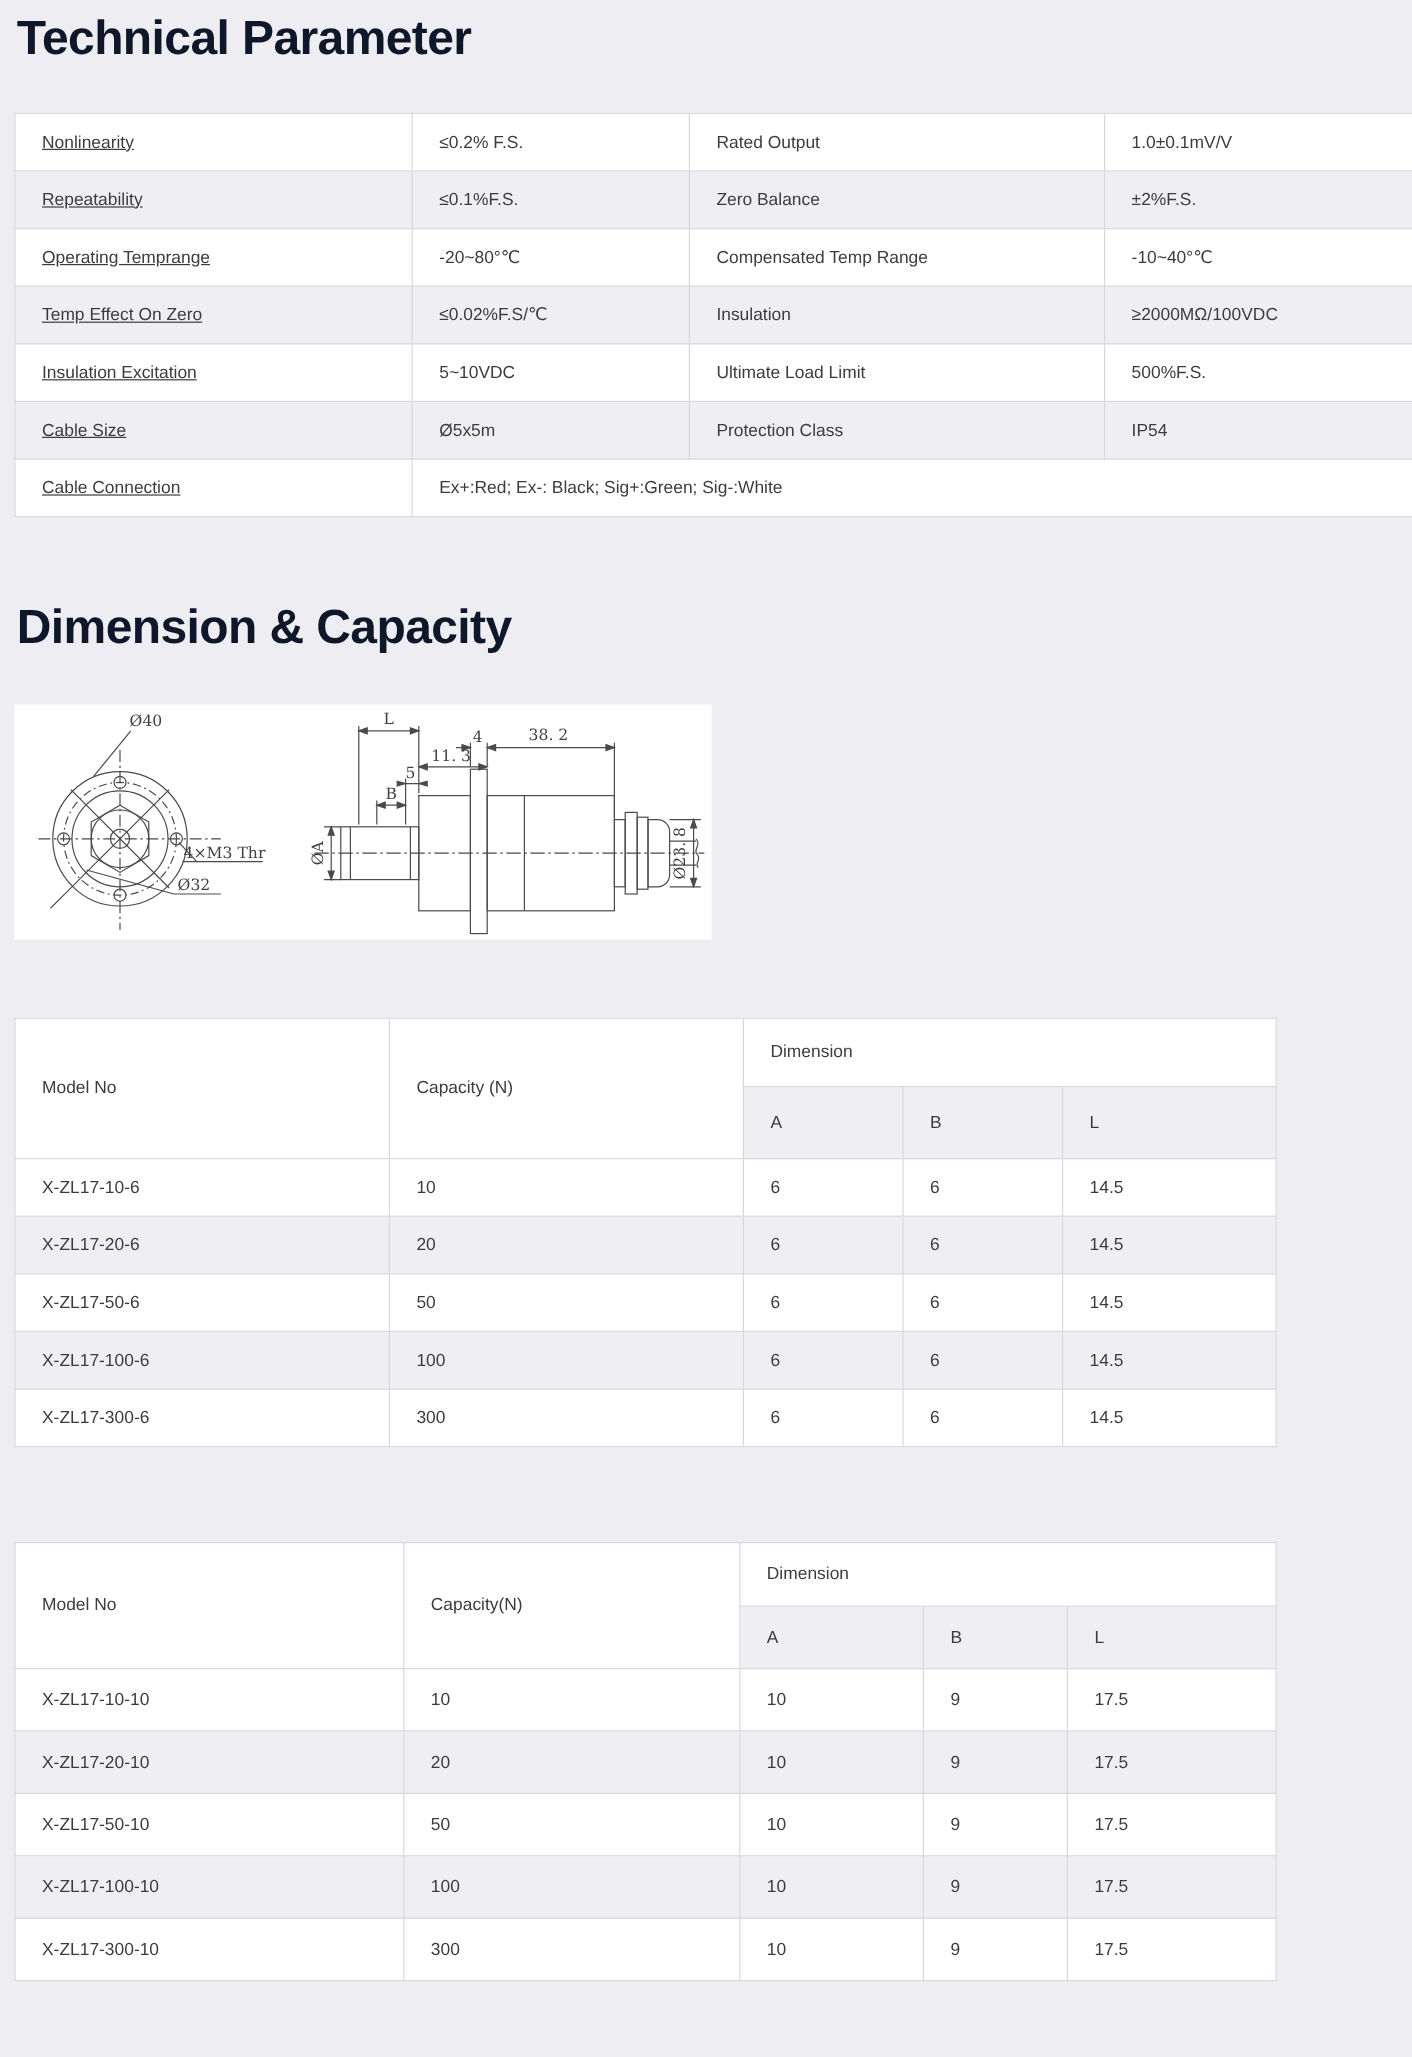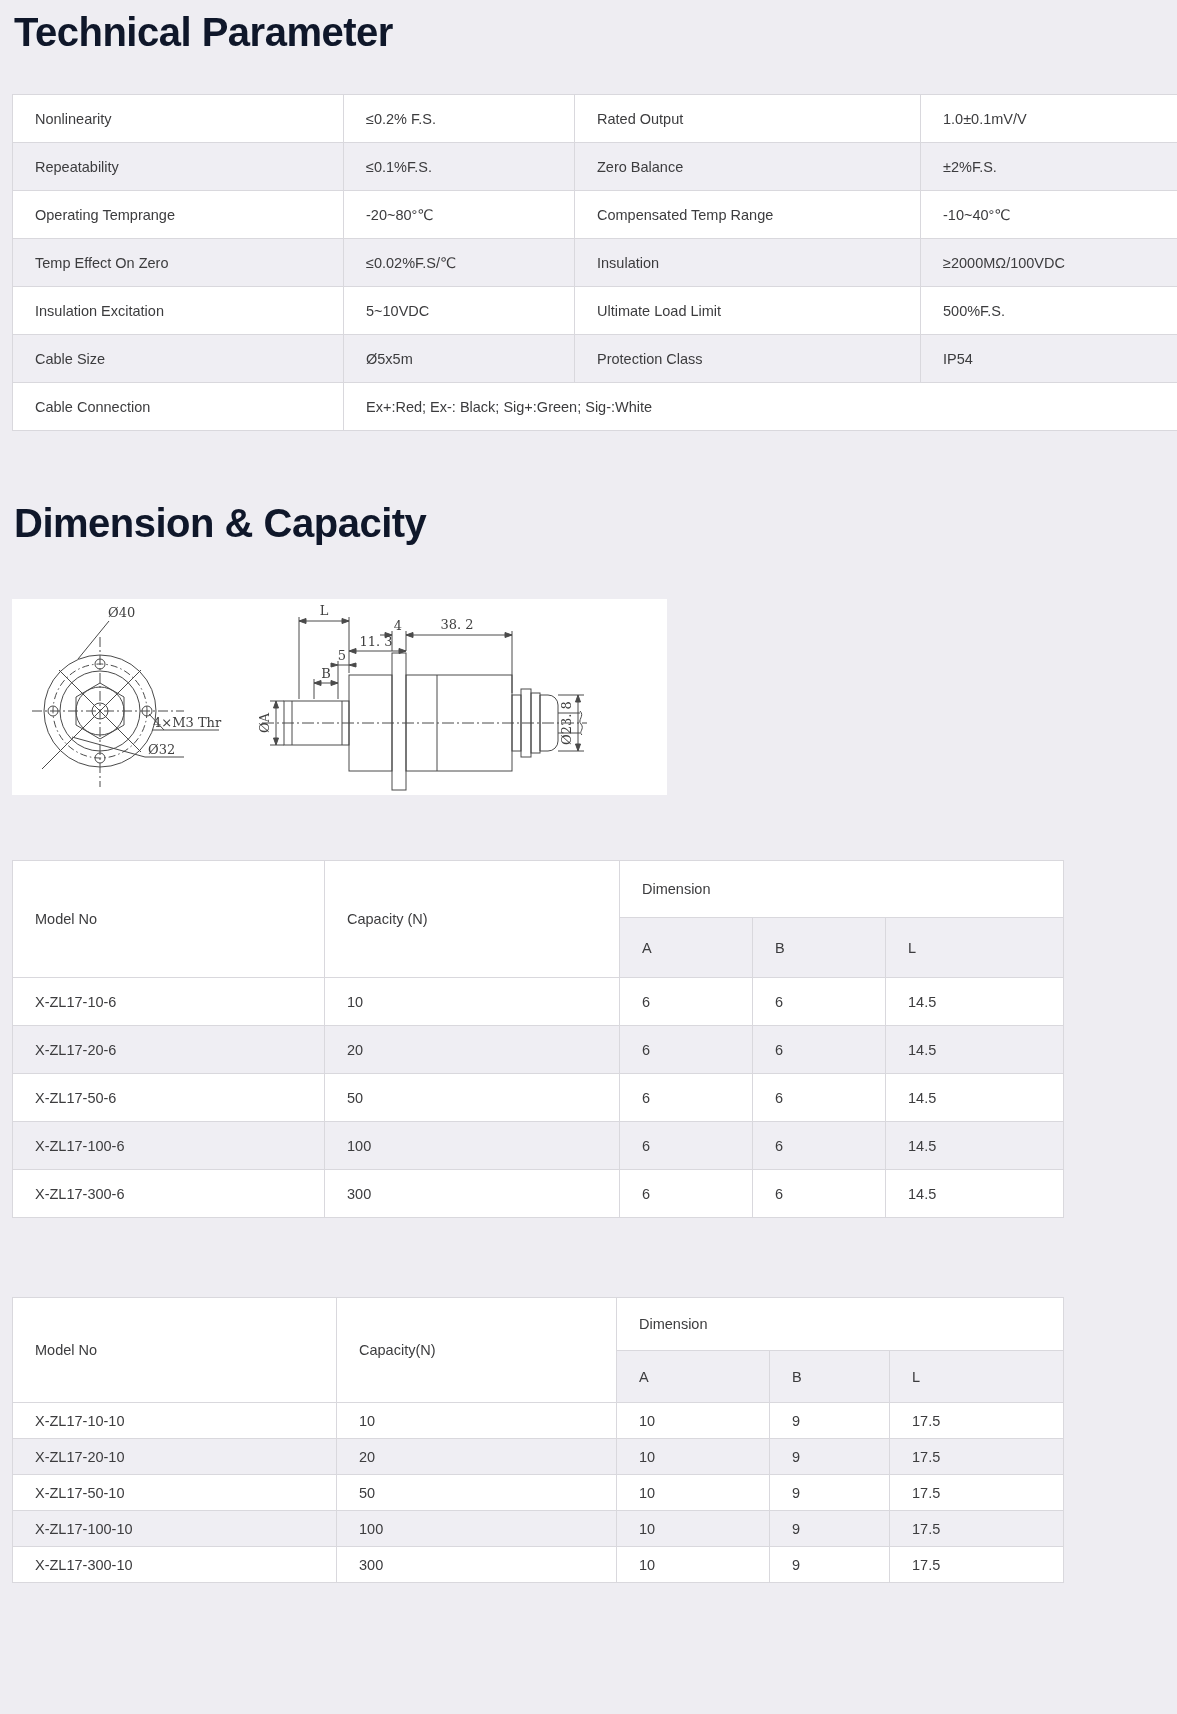--- a/index.html
+++ b/index.html
@@ -33,40 +33,40 @@
     border:1px solid #d9d8dd;
     padding:0 10px 0 22px;
     vertical-align:middle;
     font-weight:400;
     color:#3c3c3e;
   }
   
   .tech{margin-top:38px;}
   .tech tr{height:48px;}
   .tech tr:nth-child(even) td{background:#efeef3;}
-  .tech .t-c1{width:298px;}
+  .tech .t-c1{width:298px;text-decoration:underline;}
   .tech .t-c2{width:198px;}
   .tech .t-c3{width:313px;}
   .tech .t-c4{width:242px;}
   
   .drawing{
-    margin:52px 0 0 12px;
-    width:655px;height:196px;
+    margin:40px 0 0 12px;
+    width:581px;height:196px;
     background:#ffffff;
   }
   
   .cap{margin-top:65px;}
   .cap tr:nth-child(even) td{background:#efeef3;}
   .cap tr.h1row{height:57px;}
   .cap tr.h2row{height:60px;}
   .cap tr.drow{height:48px;}
   .cap2{margin-top:79px;}
   .cap2 tr.h1row{height:53px;}
   .cap2 tr.h2row{height:52px;}
-  .cap2 tr.drow{height:36px;}
+  .cap2 tr.drow{height:52px;}
   
   .cad{font-family:"DejaVu Serif","Liberation Serif",serif;font-size:13px;fill:#3f3f3f;}
 </style>
 </head>
 <body>
 
 <div class="page">
 
   <h1 class="sec">Technical Parameter</h1>
 

